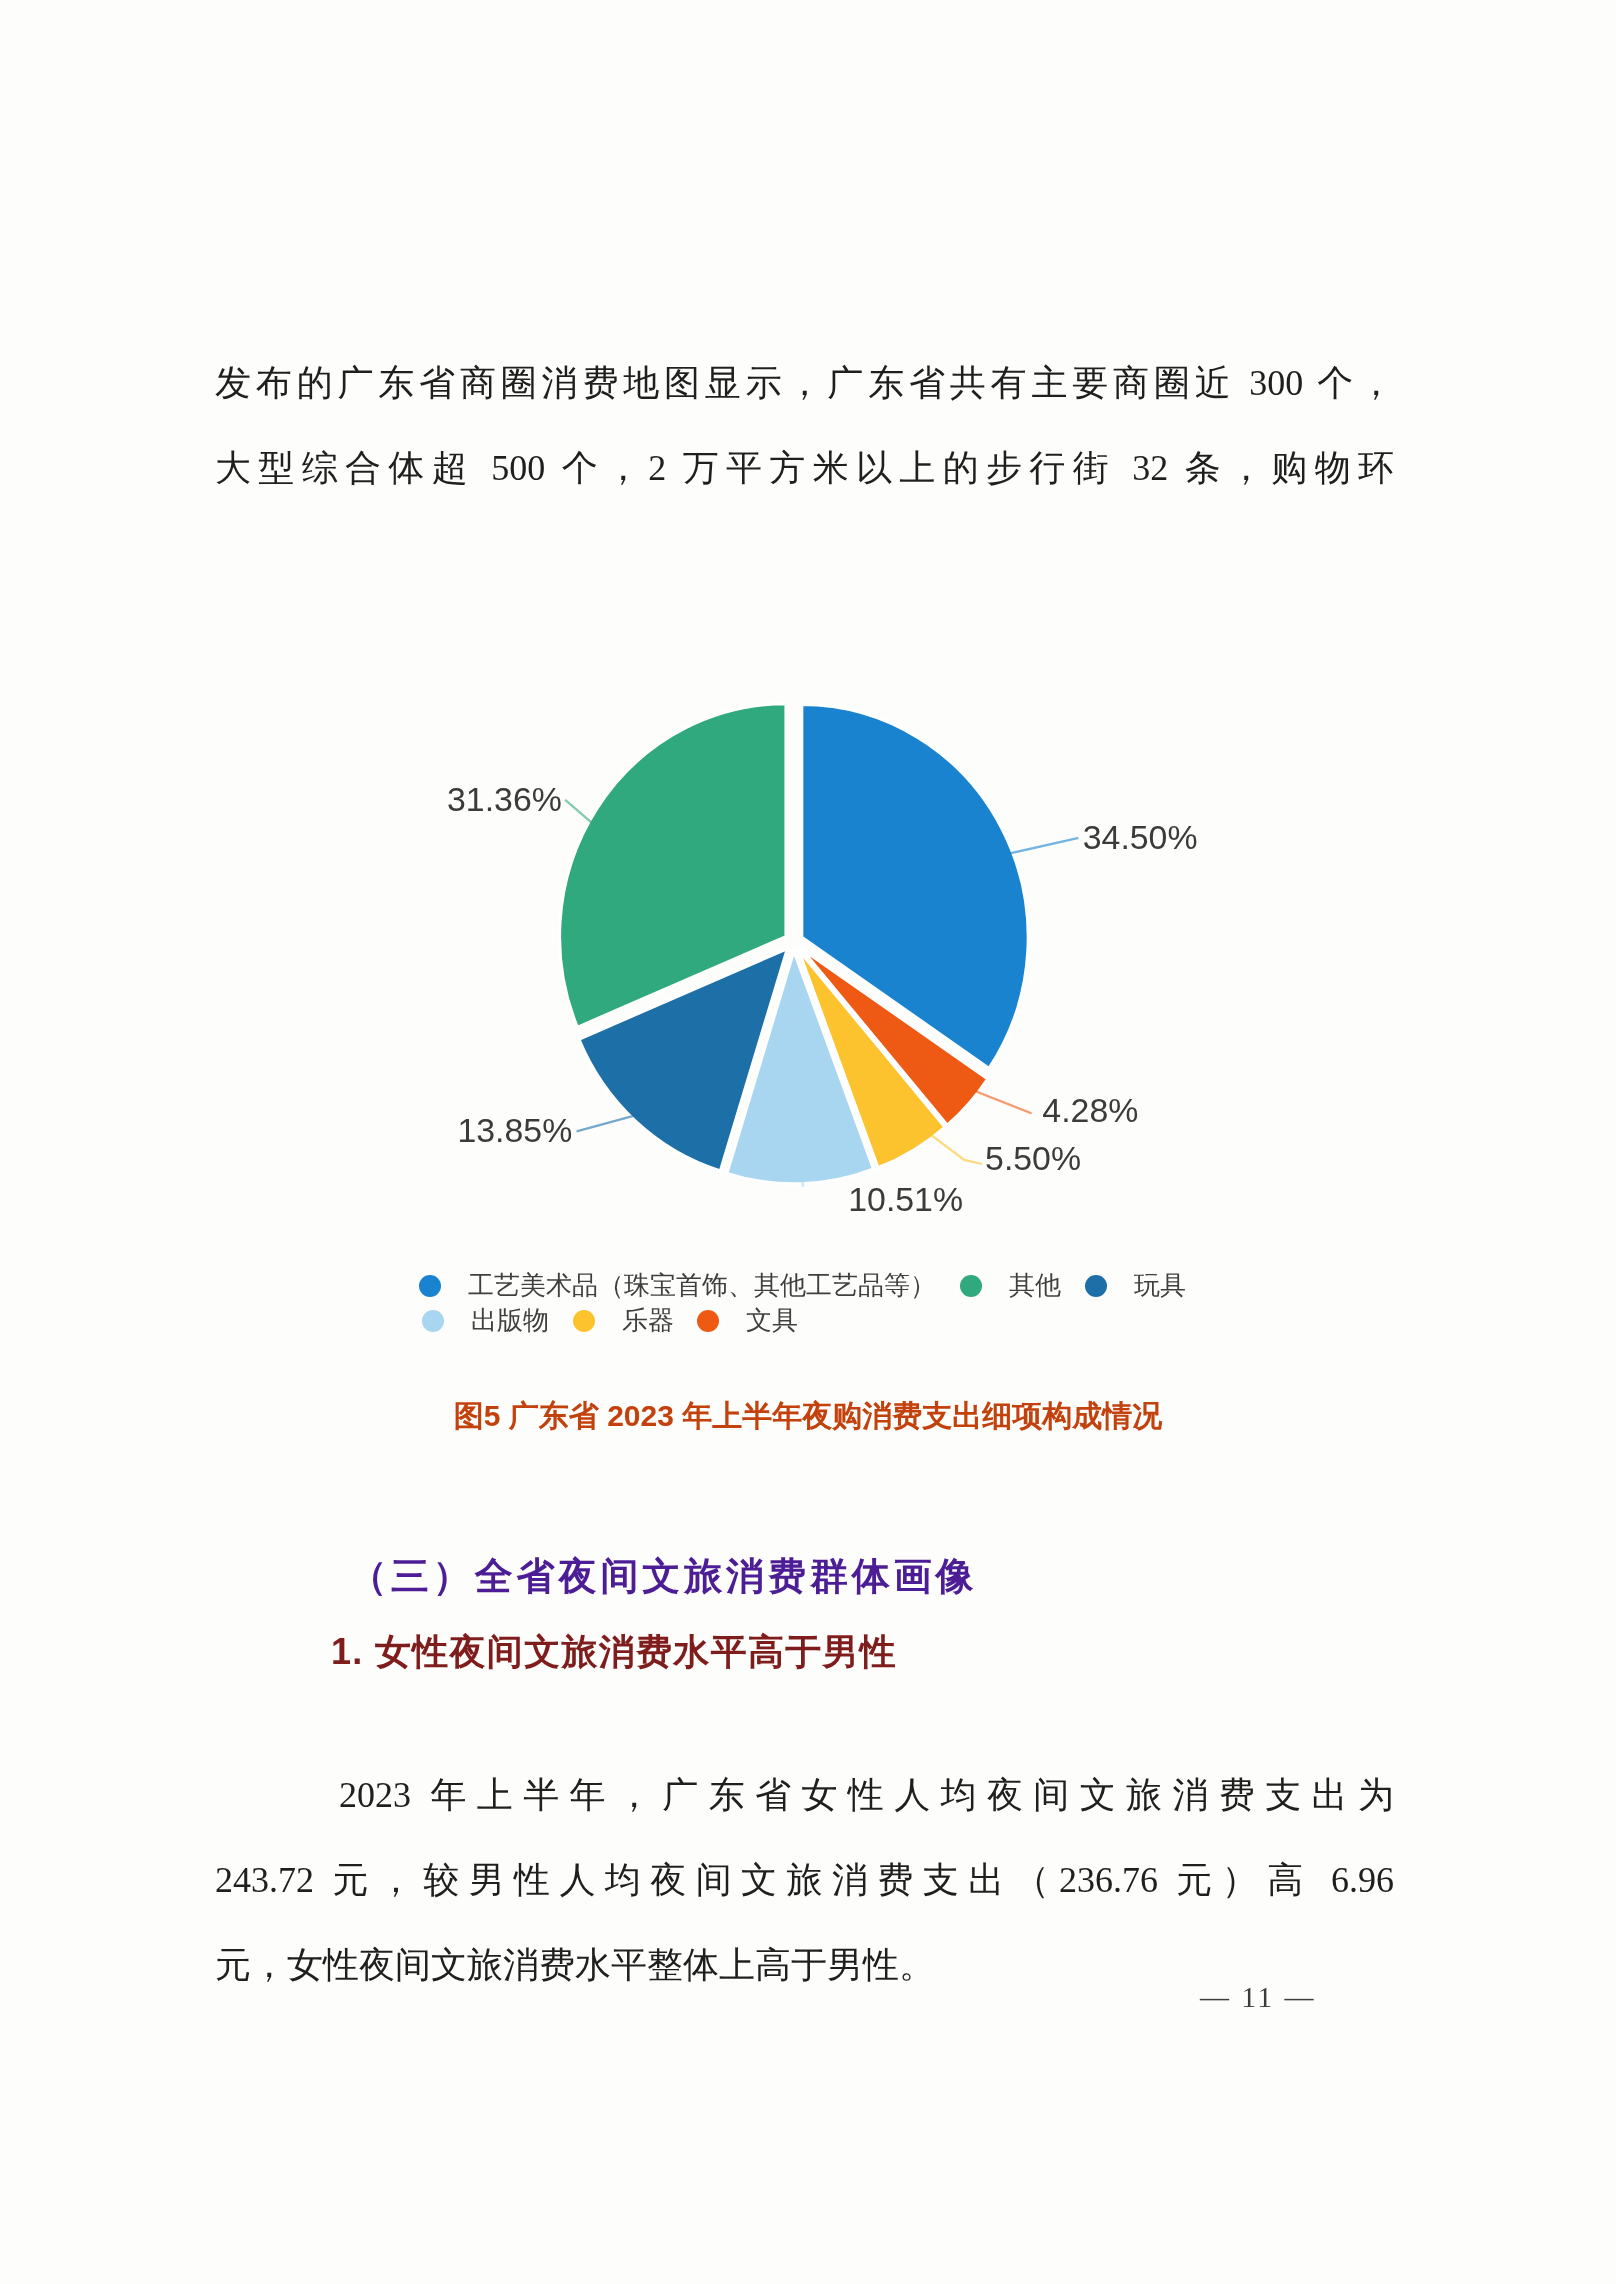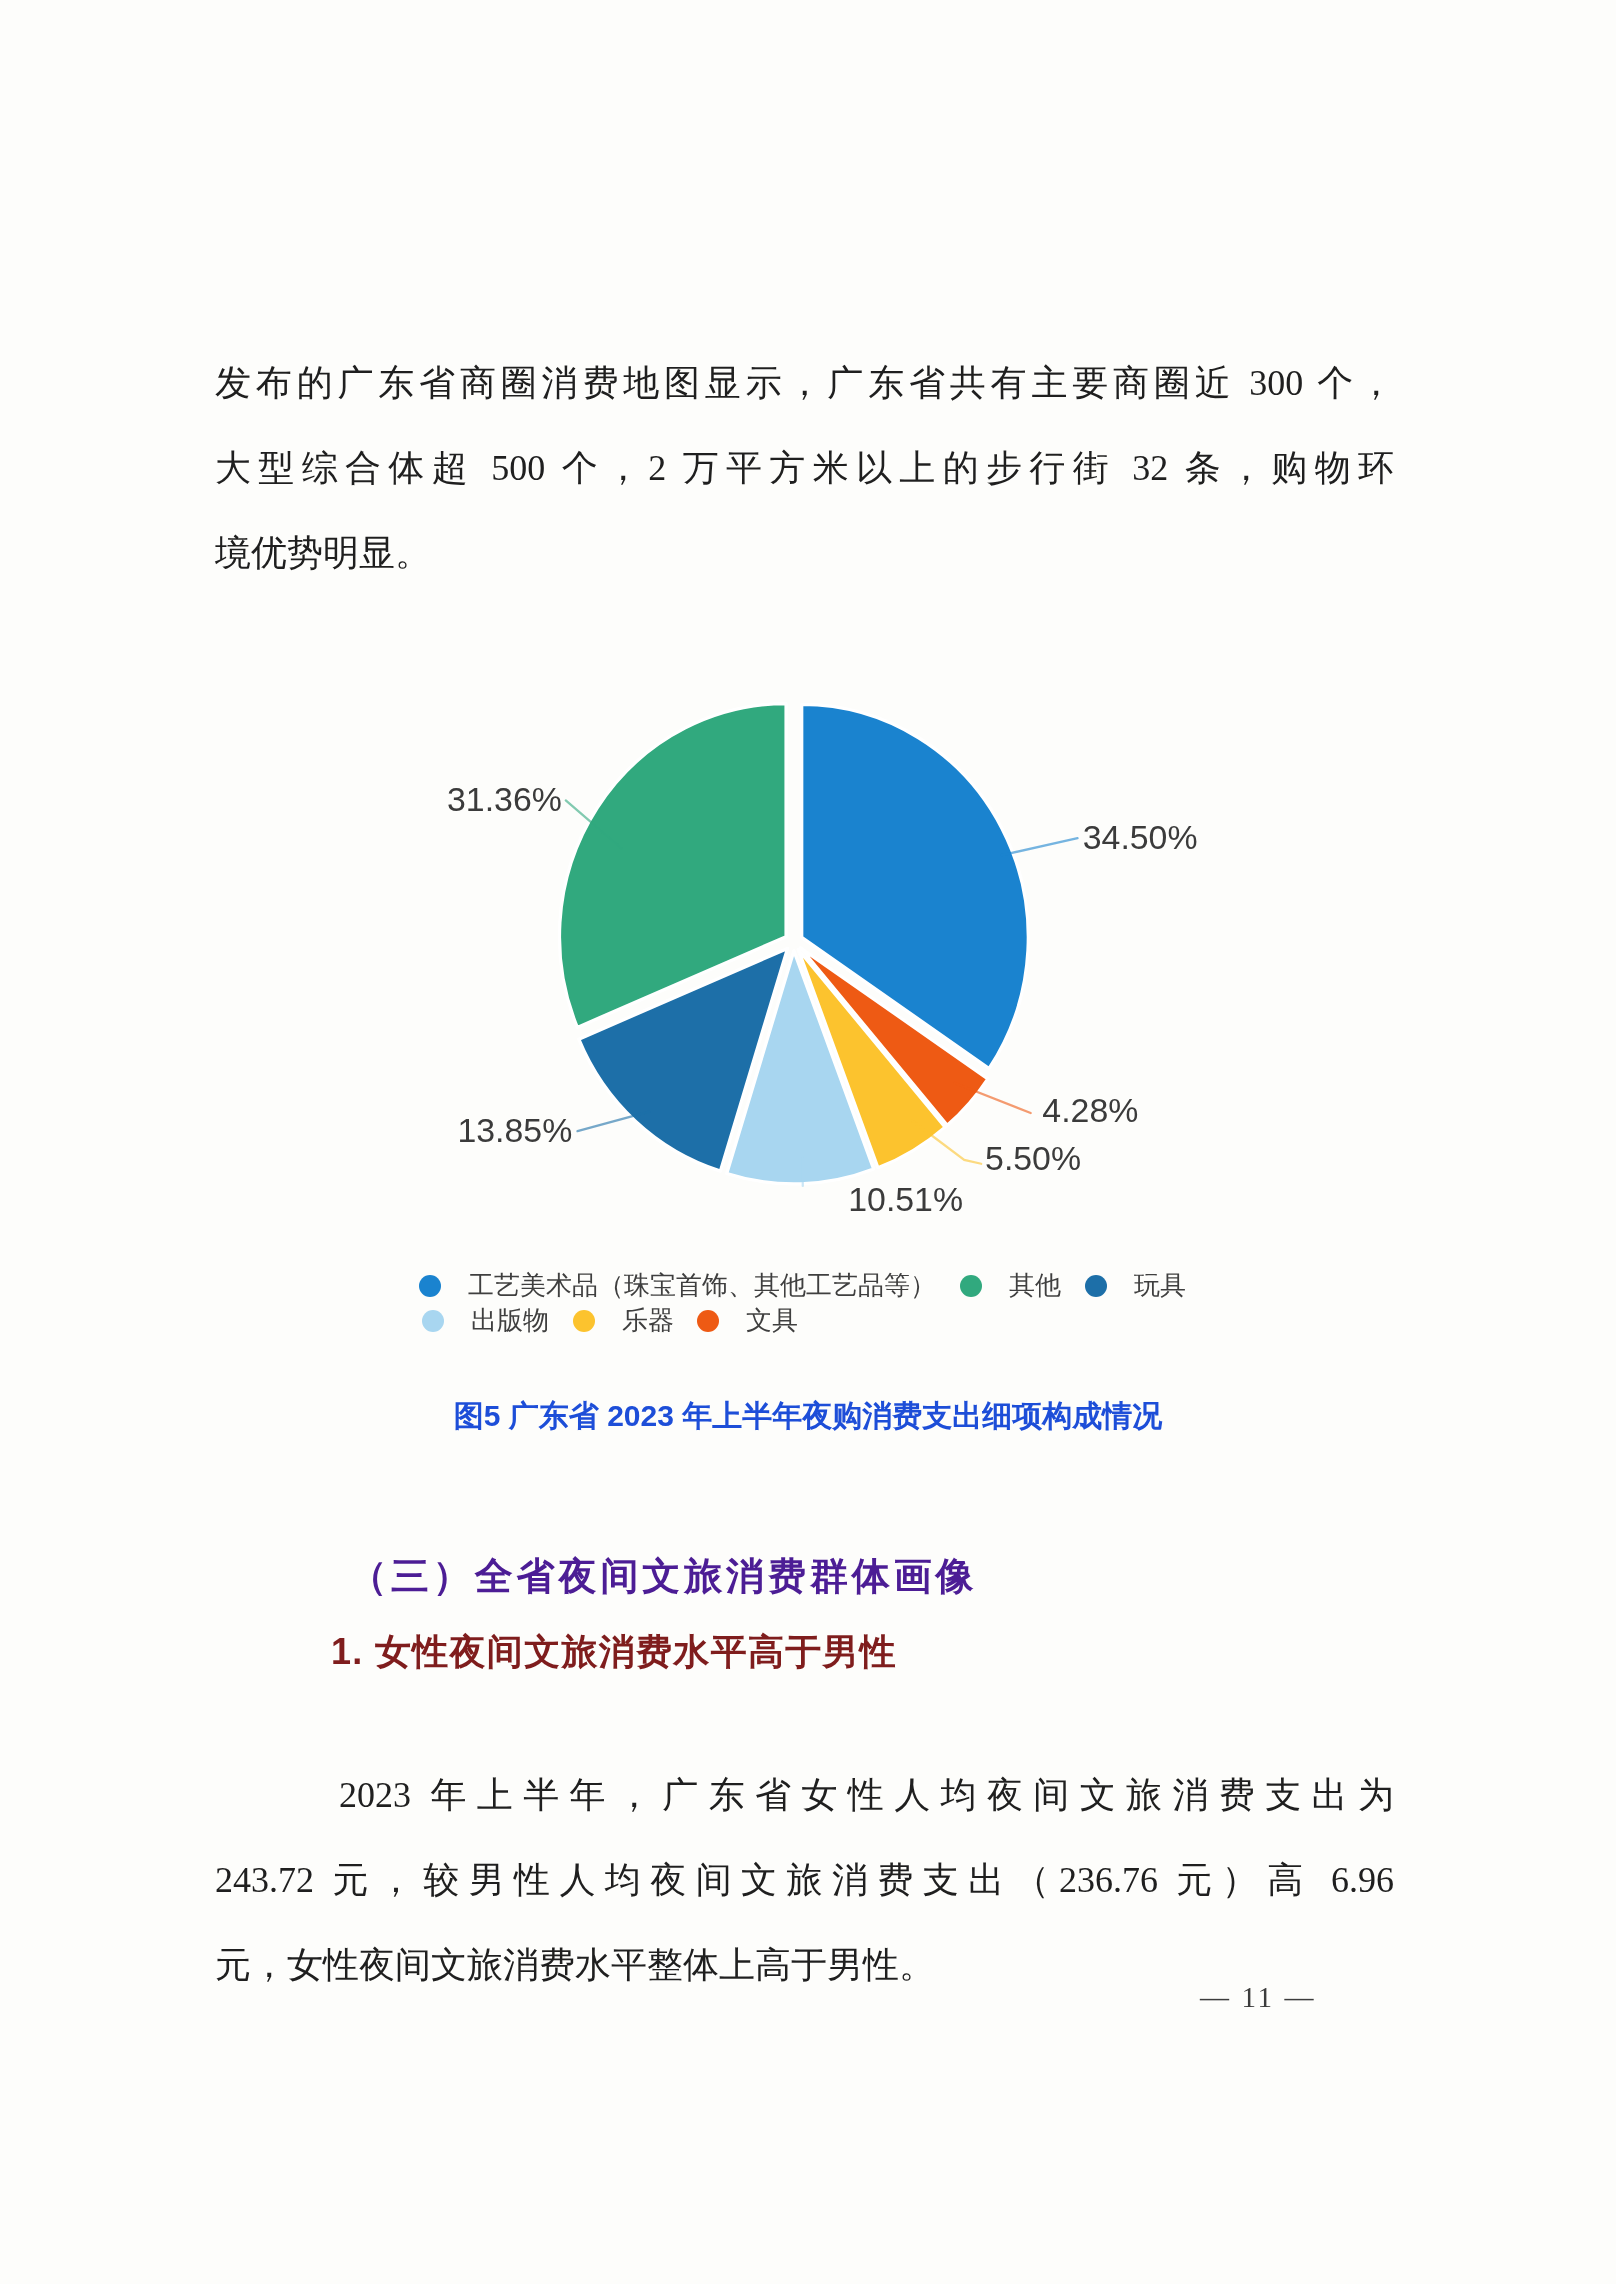--- a/index.html
+++ b/index.html
@@ -34,21 +34,21 @@
   }
   .legend-marker{width:22px;height:22px;border-radius:50%;flex:0 0 auto;}
   .legend-label{
     font-family:"Liberation Sans","DejaVu Sans",sans-serif;
     font-size:26px;color:#3f3f3f;white-space:nowrap;line-height:29px;
   }
   .caption{
     position:absolute;left:0;top:1396px;width:1616px;
     text-align:center;
     font-family:"Liberation Sans","DejaVu Sans",sans-serif;
-    font-weight:bold;font-size:30px;color:#1d4ed8;
+    font-weight:bold;font-size:30px;color:#c2410c;
   }
   .sec-heading{
     position:absolute;left:349px;top:1550px;
     font-size:38px;font-weight:600;letter-spacing:3.9px;color:#4c1d95;
     line-height:52px;
   }
   .sub-heading{
     position:absolute;left:331px;top:1626px;
     font-family:"Liberation Sans","DejaVu Sans",sans-serif;
     font-size:36px;font-weight:bold;color:#7f1d1d;
@@ -60,21 +60,20 @@
   }
 </style>
 </head>
 <body>
 
 <div class="page">
 
   <div class="para" style="top:341px;">
     <div class="line jus">发布的广东省商圈消费地图显示，广东省共有主要商圈近 300 个，</div>
     <div class="line jus">大型综合体超 500 个，2 万平方米以上的步行街 32 条，购物环</div>
-    <div class="line">境优势明显。</div>
   </div>
 
   <div id="figure">
     <svg id="pie-svg" width="912" height="586" viewBox="0 0 1400 900">
         <path d="M 670.3727188212417 418.448982600352 L 670.3727188212417 60.448982600352 A 348 358 0 0 1 958.1967586687892 619.6748318714147 Z" fill="#1a83cf" stroke="#ffffff" stroke-width="5" stroke-linejoin="round"></path>
         <polyline points="978,292 1094,266" fill="none" stroke="#1a83cf" stroke-opacity="0.6" stroke-width="3.5" stroke-linecap="round"></polyline>
         <text x="1102" y="282" text-anchor="start" class="pct-label">34.50%</text>
         <path d="M 668.419708892734 434.35038323228946 L 956.2437487402815 635.5762325033521 A 348 358 0 0 1 893.928429143502 707.0134917430955 Z" fill="#ee5a14" stroke="#ffffff" stroke-width="5" stroke-linejoin="round"></path>
         <polyline points="905,642 1022,688" fill="none" stroke="#ee5a14" stroke-opacity="0.6" stroke-width="3.5" stroke-linecap="round"></polyline>
         <text x="1040" y="702" text-anchor="start" class="pct-label">4.28%</text>

